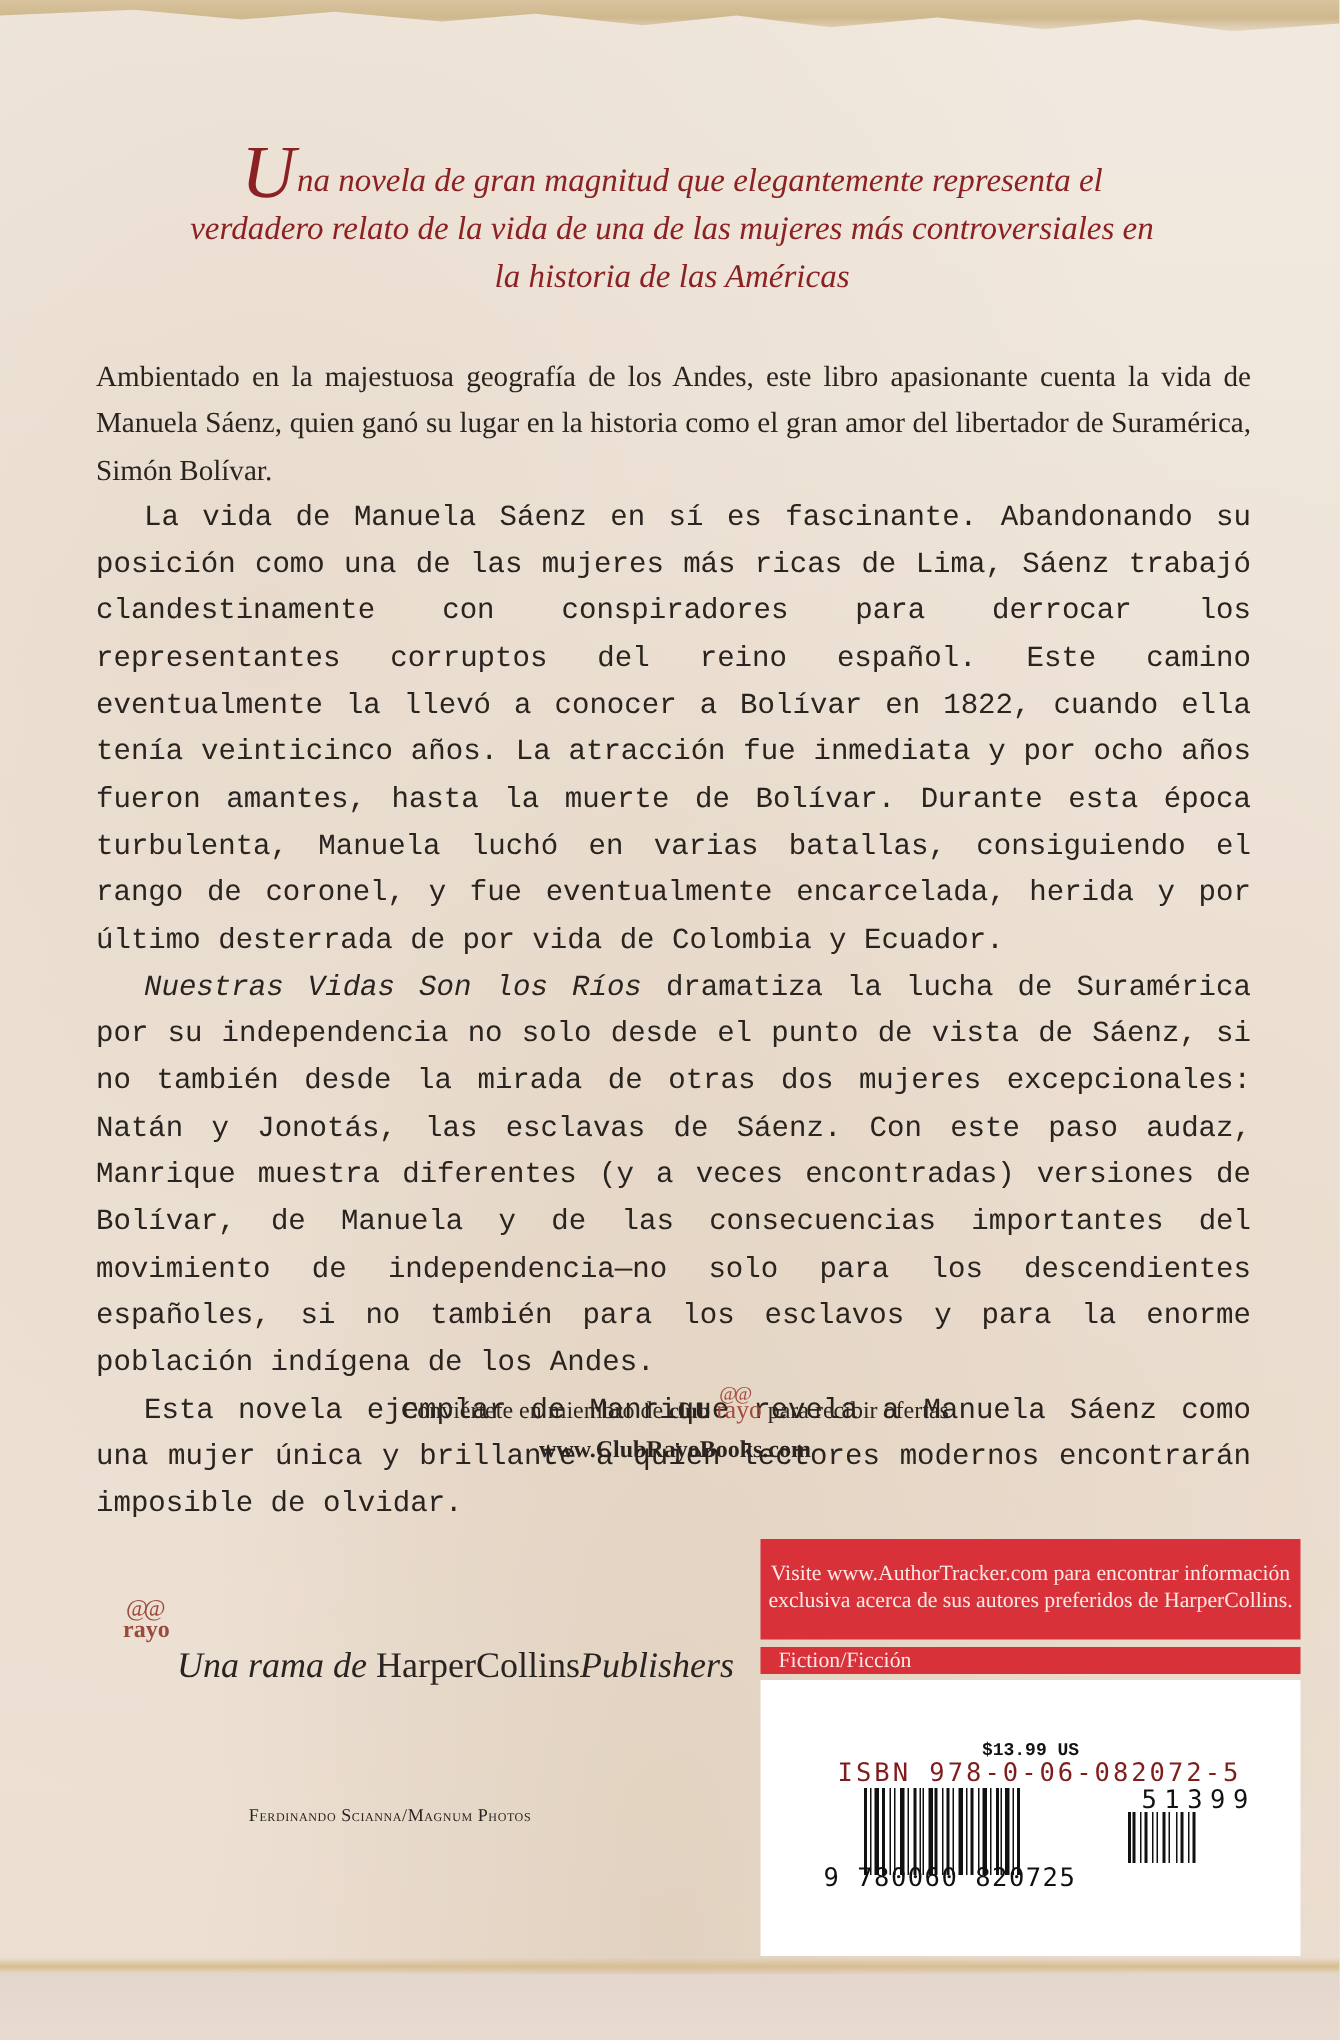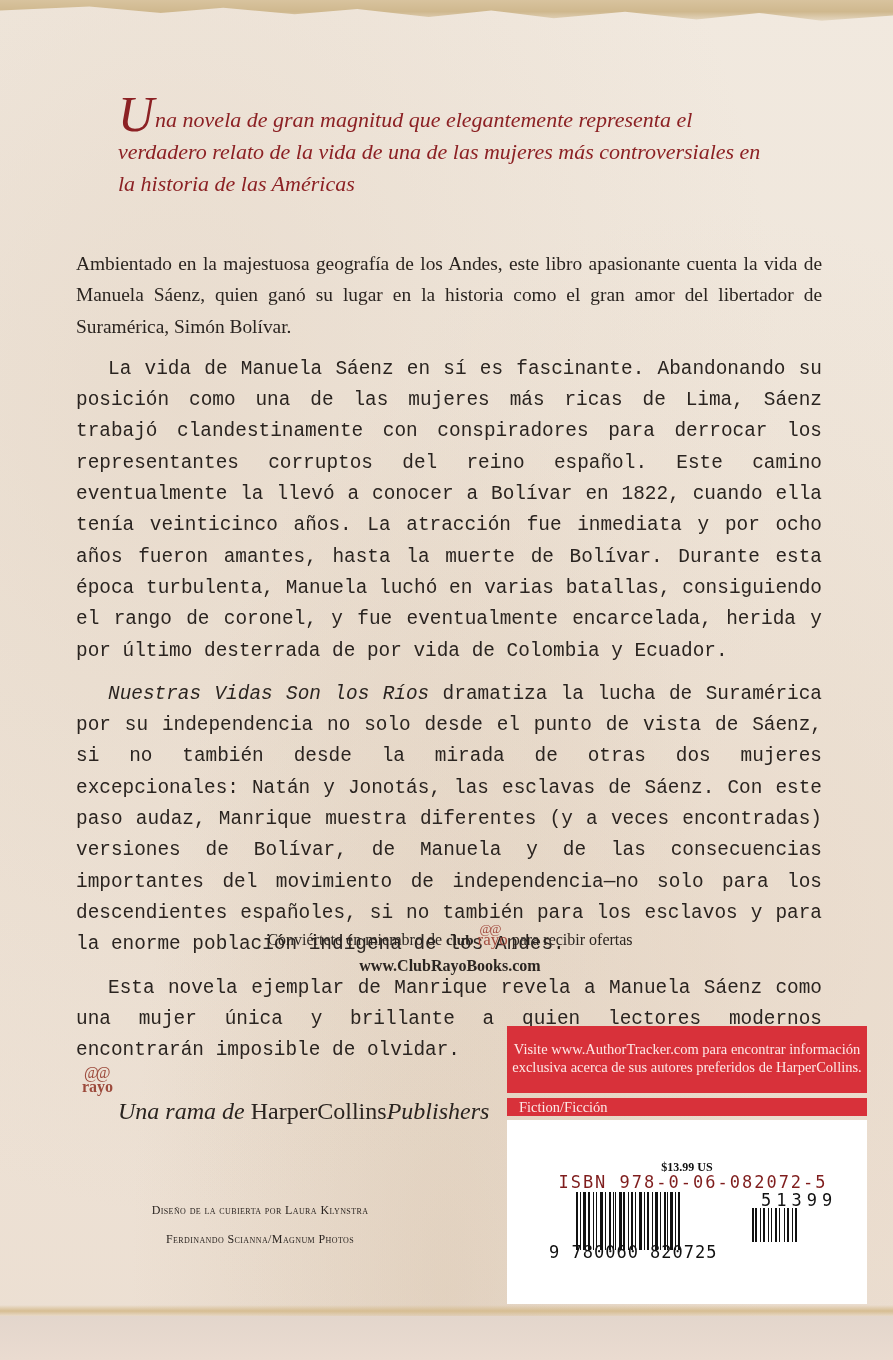--- a/index.html
+++ b/index.html
@@ -22,33 +22,33 @@
     .torn-bottom {
       position:absolute; left:0; top:1305px; width:893px; height:12px;
       background:linear-gradient(180deg, rgba(205,180,140,0) 0%, #d6bd92 50%, rgba(205,180,140,0) 100%);
     }
     .bottom-strip {
       position:absolute; left:0; top:1316px; width:893px; height:44px;
       background:linear-gradient(180deg,#e3d6cc 0%, #eadbd0 100%);
     }
     .tagline {
       position:absolute; left:118px; top:98px; width:660px;
-      color:#8c2124;
+      text-align:center; color:#8c2124;
       font-style:italic; font-size:22px; line-height:32px;
       font-family:"Liberation Serif", serif;
     }
     .tagline .dropcap {
       font-size:50px; line-height:32px; vertical-align:-4px; margin-right:1px;
     }
     .body-text {
       position:absolute; left:64px; top:236px; width:770px;
       font-size:19.4px; line-height:31.3px; text-align:justify;
       color:#2a2420;
     }
-    .body-text p { margin:12px; text-indent:0; }
+    .body-text p { margin:0; text-indent:0; }
     .body-text p.indent { text-indent:32px;font-family:Liberation Mono, monospace; }
     .body-text i { font-style:italic; }
     .club {
       position:absolute; left:200px; top:927px; width:500px; text-align:center;
       font-size:16px; line-height:26px; color:#2a2420;
     }
     .club .club-word { font-weight:bold; font-size:15px; }
     .club .rayo-word { color:#a24a3e; font-size:17px; position:relative; }
     .club .rayo-word .swirl { position:absolute; left:2px; top:-14px; font-size:13px; color:#a24a3e; letter-spacing:-2px; }
     .club .url { font-weight:bold; }
@@ -73,21 +73,21 @@
     }
     .genre-bar {
       position:absolute; left:507px; top:1098px; width:360px; height:18px;
       background:#d8313a; color:#fde8e6; font-size:14.5px; line-height:18px; padding-left:12px; box-sizing:border-box;
     }
     .barcode-panel {
       position:absolute; left:507px; top:1120px; width:360px; height:184px; background:#ffffff;
     }
     .price {
       position:absolute; left:0; top:40px; width:360px; text-align:center;
-      font-family:Liberation Serif, serif; font-weight:bold; font-size:12px; color:#111;
+      font-family:Liberation Mono, monospace; font-weight:bold; font-size:12px; color:#111;
     }
     .isbn {
       position:absolute; left:46px; top:52px; width:280px; text-align:center;
       font-family:"DejaVu Sans Mono", monospace; font-size:17px; letter-spacing:2px; color:#7f1d1d;
     }
     .bars-main { position:absolute; left:69px; top:72px; height:58px; display:flex; }
     .bars-add { position:absolute; left:245px; top:88px; height:34px; display:flex; }
     .bar { background:#111; height:100%; }
     .gap { height:100%; }
     .bc-num {
@@ -128,21 +128,20 @@
 <div class="rayo-logo">
   <span class="swirls">@@</span>
   <span class="word">rayo</span>
 </div>
 
 <div class="publisher">
   <div><i>Una rama de</i><span> HarperCollins</span><i>Publishers</i></div>
 </div>
 
 <div class="credits">
-  <div class="c1">Diseño de la cubierta por Laura Klynstra</div>
   <div>Ferdinando Scianna/Magnum Photos</div>
 </div>
 
 <div class="promo-box">Visite www.AuthorTracker.com para encontrar información exclusiva acerca de sus autores preferidos de HarperCollins.</div>
 <div class="genre-bar">Fiction/Ficción</div>
 
 <div class="barcode-panel">
   <div class="price">$13.99 US</div>
   <div class="isbn">ISBN 978-0-06-082072-5</div>
   <div class="addon-num">51399</div>

